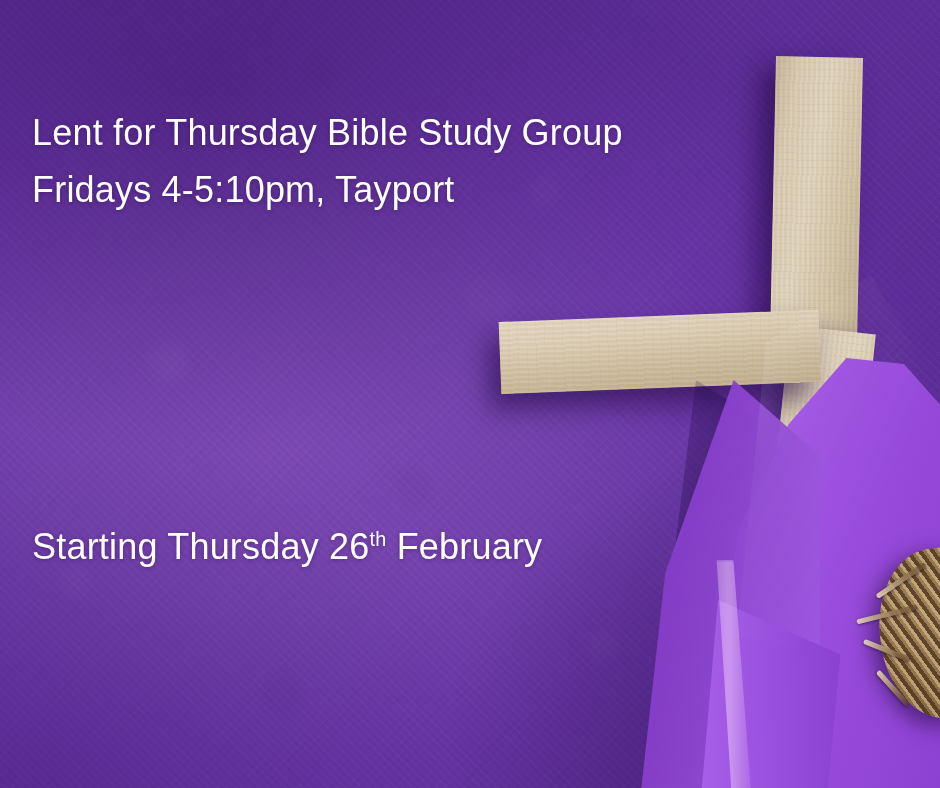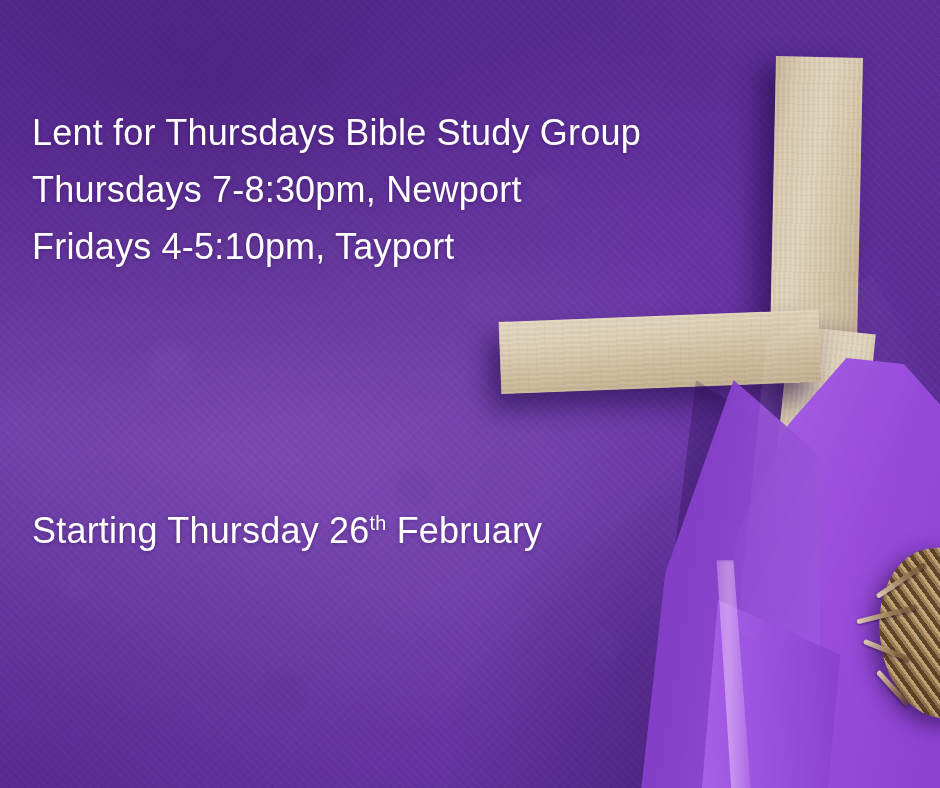--- a/index.html
+++ b/index.html
@@ -221,21 +221,21 @@
     line-height: 57px;
     letter-spacing: 0.2px;
     white-space: nowrap;
     text-shadow: 0 1px 4px rgba(45,16,85,0.45);
     font-family: "Liberation Sans", "DejaVu Sans", sans-serif;
   }
 
   #starting-line {
     position: absolute;
     left: 32px;
-    top: 508px;
+    top: 524px;
     margin: 0;
     color: #ffffff;
     font-weight: 400;
     font-size: 36px;
     line-height: 46px;
     letter-spacing: 0.2px;
     white-space: nowrap;
     text-shadow: 0 1px 4px rgba(45,16,85,0.45);
     font-family: "Liberation Sans", "DejaVu Sans", sans-serif;
   }
@@ -273,21 +273,20 @@
   <div>
     <div id="twine-ball"></div>
     <div class="thorn" id="thorn-1"></div>
     <div class="thorn" id="thorn-2"></div>
     <div class="thorn" id="thorn-3"></div>
     <div class="thorn" id="thorn-4"></div>
   </div>
 
   <div class="text-layer">
     <div class="headline-block">
-      <p class="headline">Lent for Thursdays Bible Study Group</p>
-      <p class="headline">Thursdays 7-8:30pm, Newport</p>
+      <p class="headline">Lent for Thursday Bible Study Group</p>
       <p class="headline">Fridays 4-5:10pm, Tayport</p>
     </div>
 
     <p id="starting-line"><span>Starting Thursday 26</span><sup id="date-ordinal">th</sup><span> February</span></p>
   </div>
 
 </div>
 
 </body></html>

